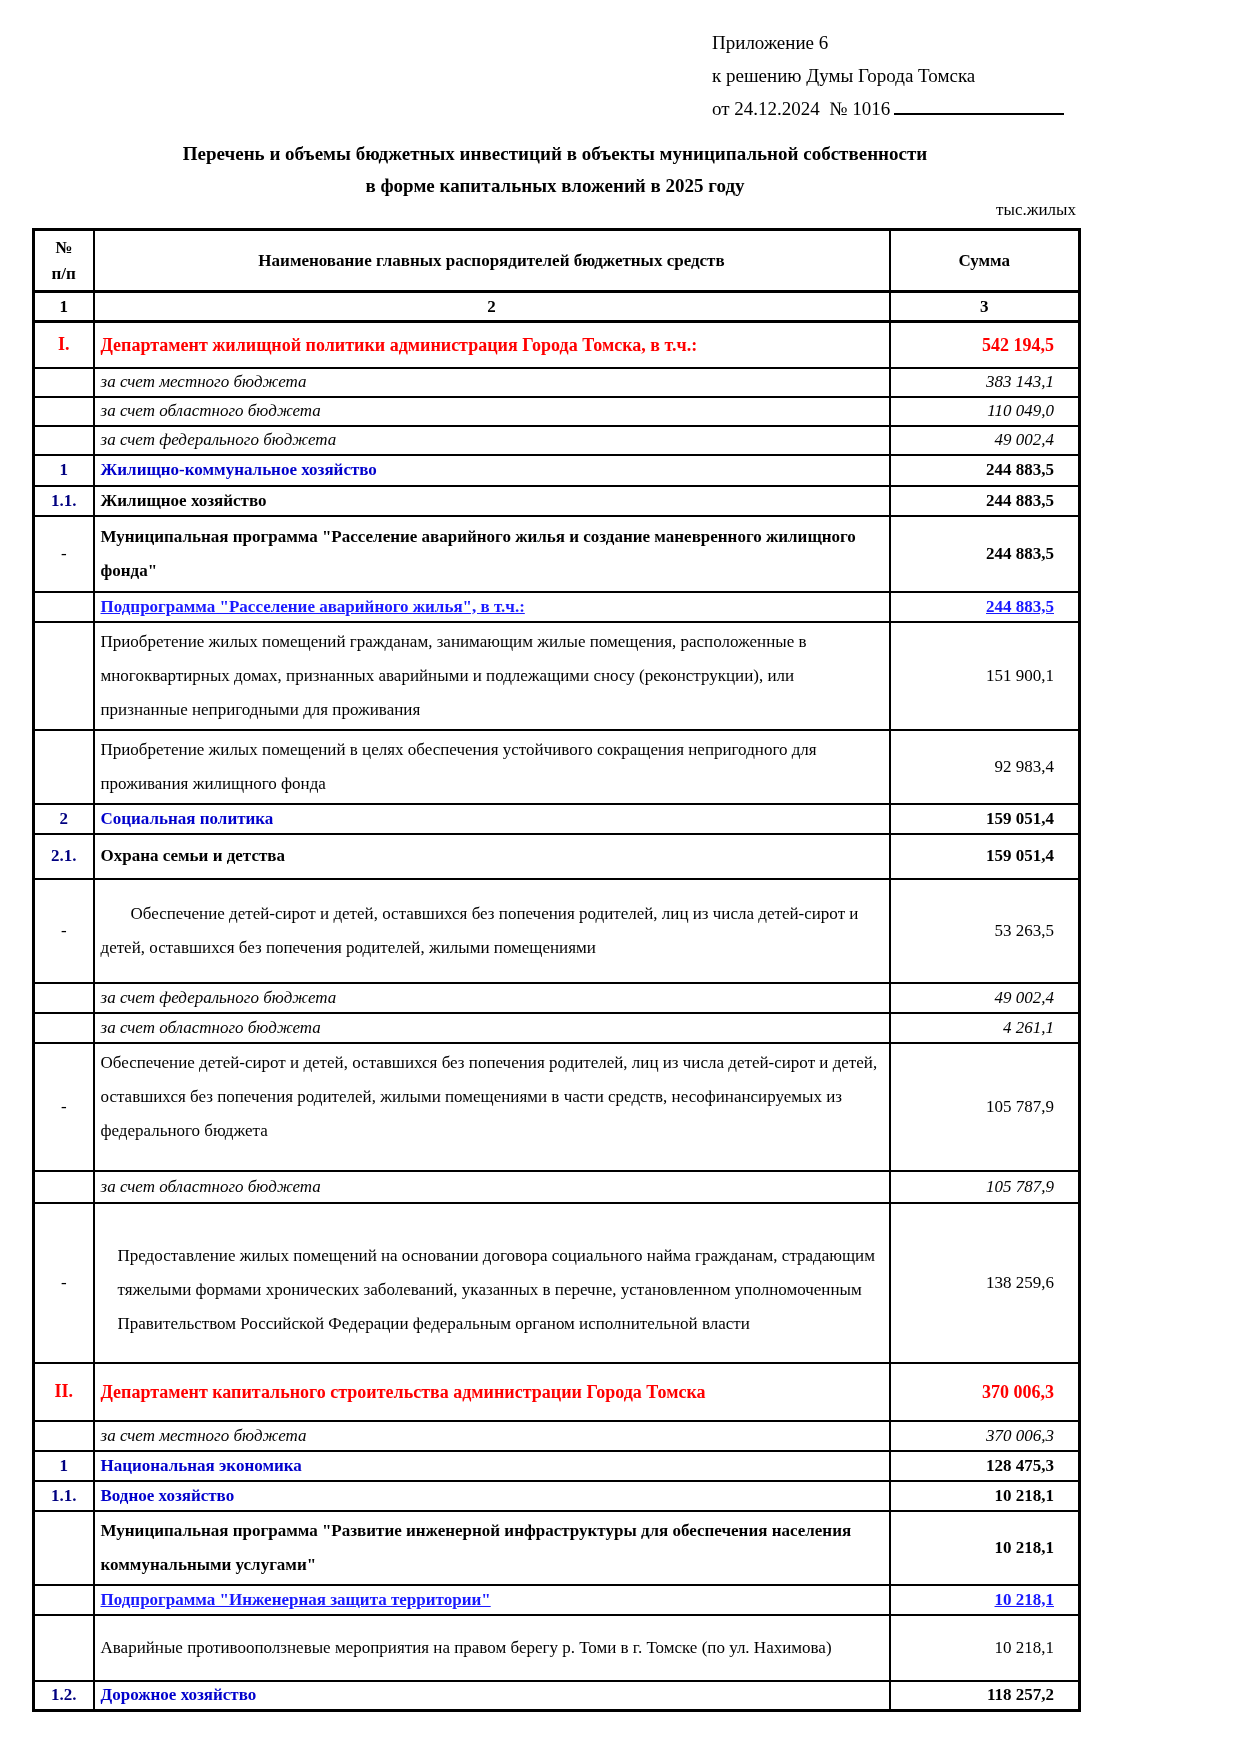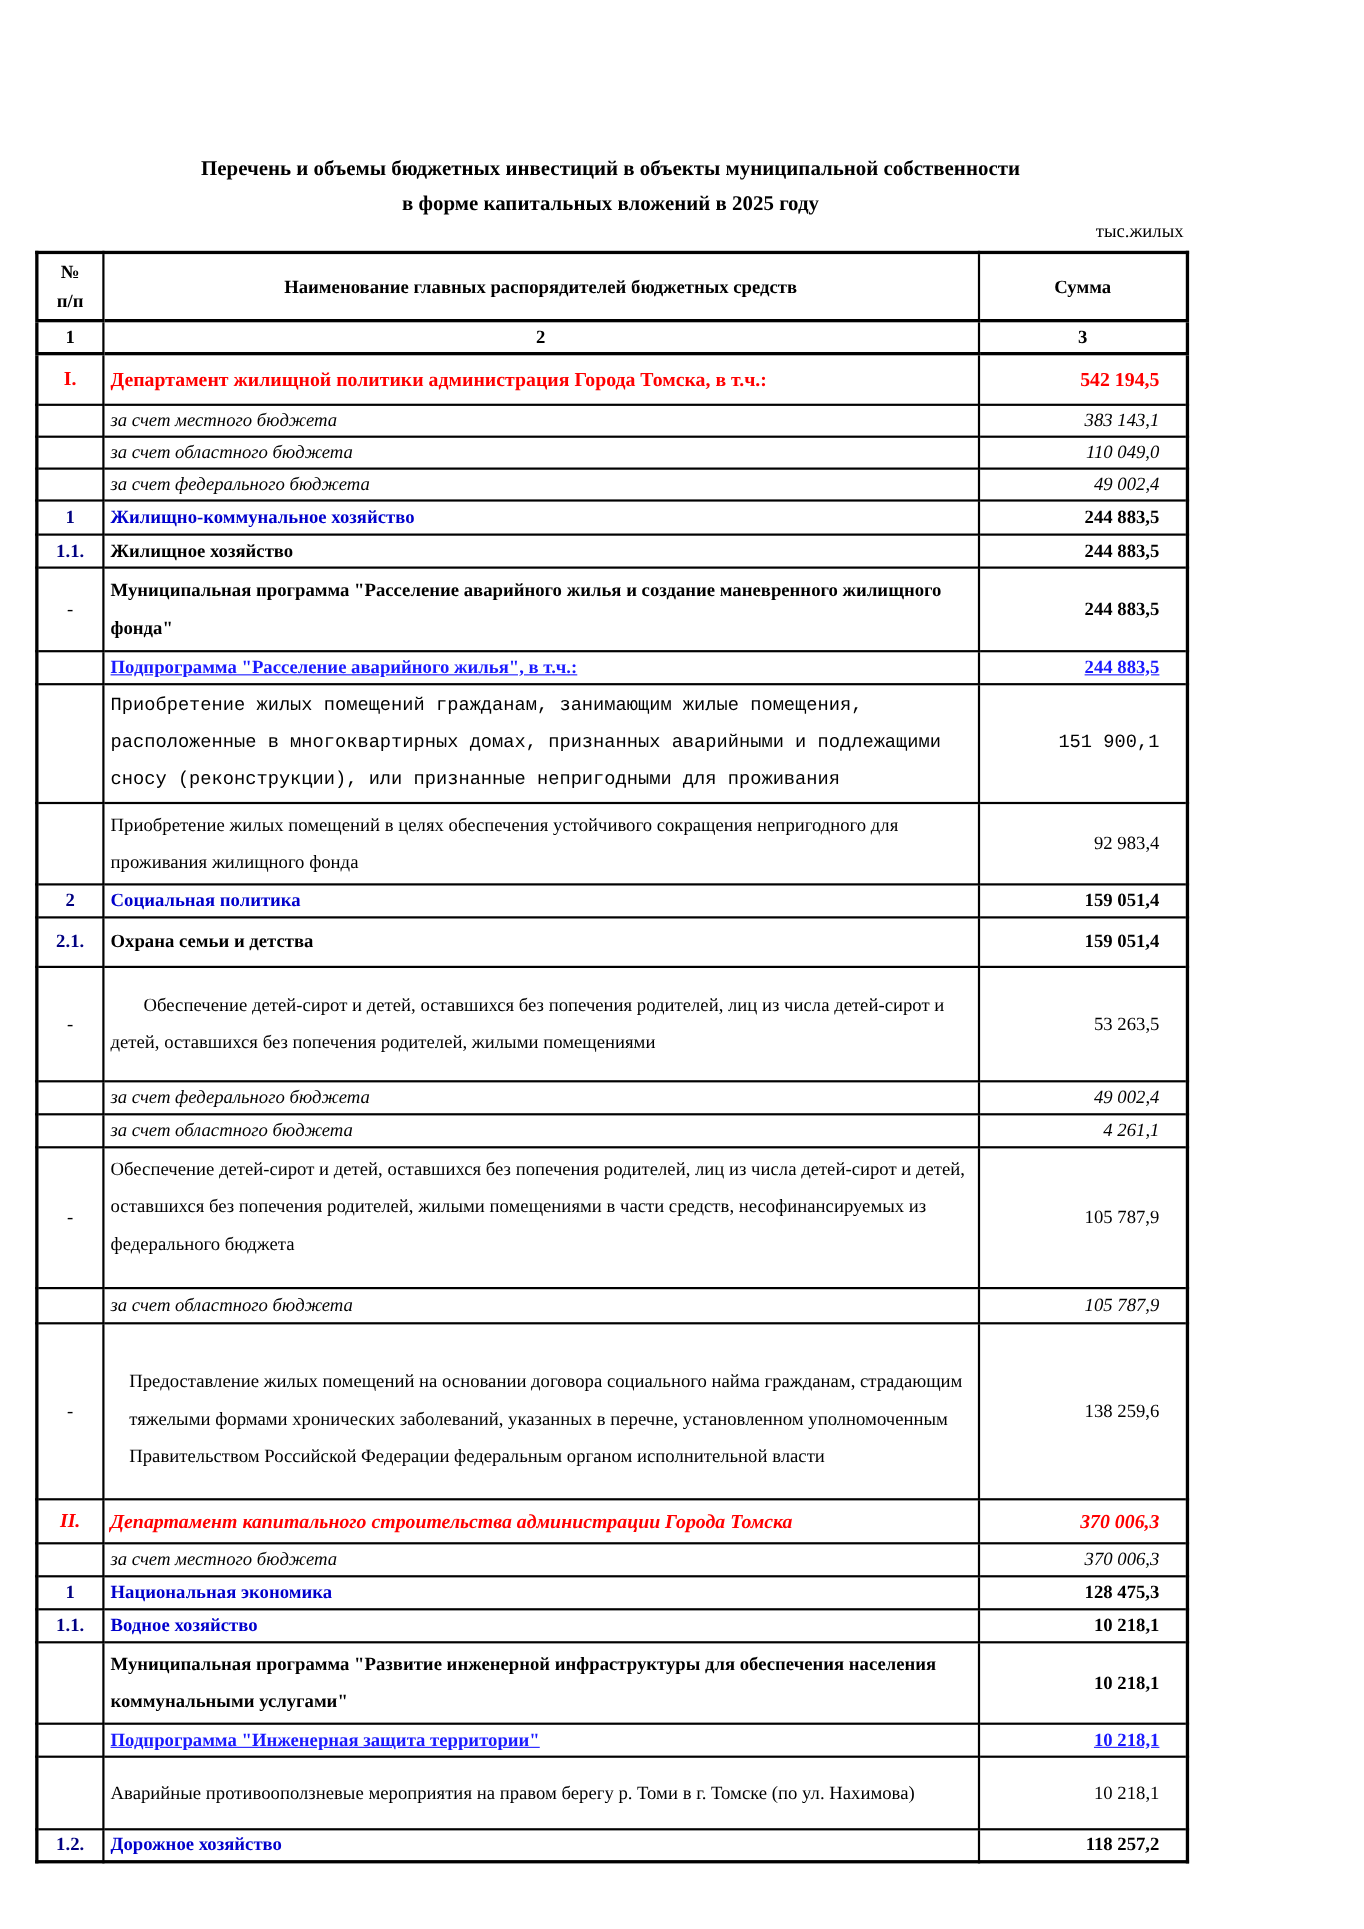--- a/index.html
+++ b/index.html
@@ -74,20 +74,25 @@
   .rt-subprogram .name,.rt-subprogram .val{
     color:#1a1aff;font-weight:bold;text-decoration:underline;
   }
   .rt-item-indent .name{text-indent:30px;}
 </style>
 </head>
 <body>
 
 <div class="page">
 
+  <div class="appendix-block">
+    <div>Приложение 6</div>
+    <div>к решению Думы Города Томска</div>
+    <div><span>от 24.12.2024  № 1016</span><span class="sig-line"></span></div>
+  </div>
 
   <div class="doc-title">
     <div>Перечень и объемы бюджетных инвестиций в объекты муниципальной собственности</div>
     <div>в форме капитальных вложений в 2025 году</div>
   </div>
 
   <div class="units">тыс.жилых</div>
 
   <table class="budget">
     <colgroup>
@@ -142,21 +147,21 @@
         <tr class="rt-program" style="height: 76px;">
           <td class="num">-</td>
           <td class="name multi">Муниципальная программа "Расселение аварийного жилья и создание маневренного жилищного фонда"</td>
           <td class="val">244 883,5</td>
         </tr>
         <tr class="rt-subprogram" style="height: 30px;">
           <td class="num"></td>
           <td class="name">Подпрограмма "Расселение аварийного жилья", в т.ч.:</td>
           <td class="val">244 883,5</td>
         </tr>
-        <tr class="rt-item" style="height: 106px; font-family: Liberation Mono, monospace;">
+        <tr class="rt-item" style="height: 106px;">
           <td class="num"></td>
           <td class="name multi">Приобретение жилых помещений гражданам, занимающим жилые помещения, расположенные в многоквартирных домах, признанных аварийными и подлежащими сносу (реконструкции), или признанные непригодными для проживания</td>
           <td class="val">151 900,1</td>
         </tr>
         <tr class="rt-item" style="height: 68px;">
           <td class="num"></td>
           <td class="name multi">Приобретение жилых помещений в целях обеспечения устойчивого сокращения непригодного для проживания жилищного фонда</td>
           <td class="val">92 983,4</td>
         </tr>
         <tr class="rt-section" style="height: 30px;">
@@ -192,21 +197,21 @@
         <tr class="rt-budget" style="height: 32px;">
           <td class="num"></td>
           <td class="name">за счет областного бюджета</td>
           <td class="val">105 787,9</td>
         </tr>
         <tr class="rt-item" style="height: 160px;">
           <td class="num">-</td>
           <td class="name multi" style="padding-top: 16px; padding-left: 23px;">Предоставление жилых помещений на основании договора социального найма гражданам, страдающим тяжелыми формами хронических заболеваний, указанных в перечне, установленном уполномоченным Правительством Российской Федерации федеральным органом исполнительной власти</td>
           <td class="val">138 259,6</td>
         </tr>
-        <tr class="rt-department" style="height: 40px; font-style: italic;">
+        <tr class="rt-department" style="height: 58px;">
           <td class="num">II.</td>
           <td class="name">Департамент капитального строительства администрации Города Томска</td>
           <td class="val">370 006,3</td>
         </tr>
         <tr class="rt-budget" style="height: 30px;">
           <td class="num"></td>
           <td class="name">за счет местного бюджета</td>
           <td class="val">370 006,3</td>
         </tr>
         <tr class="rt-section" style="height: 30px;">

